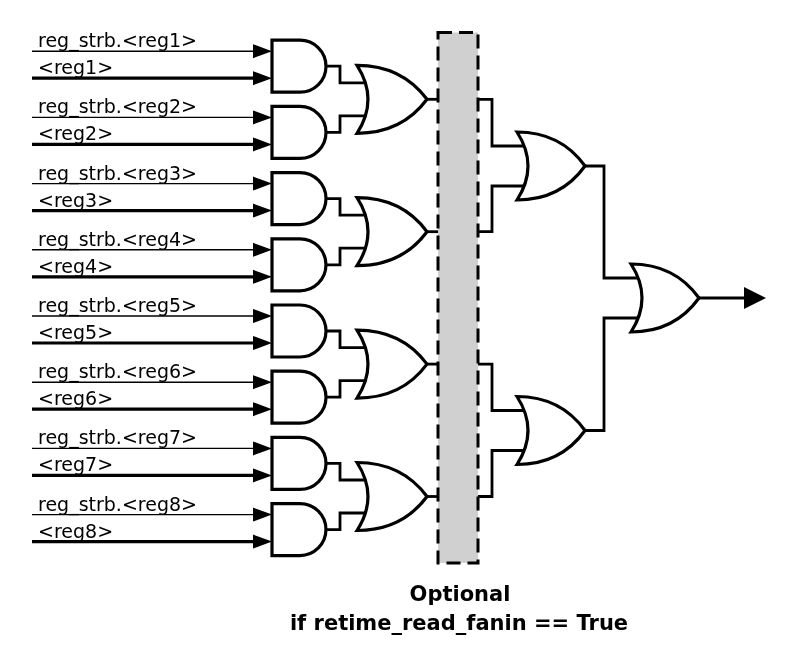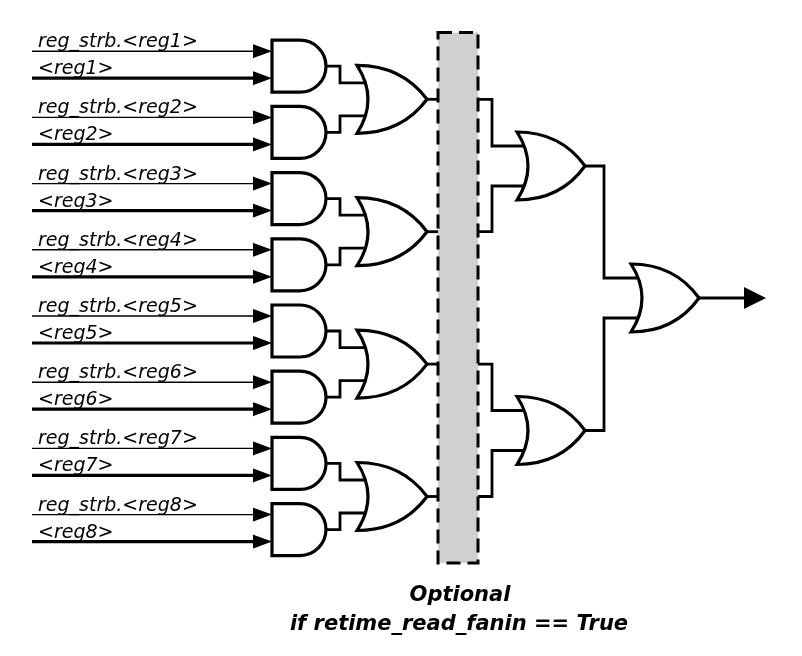--- a/index.html
+++ b/index.html
@@ -1,16 +1,16 @@
 <!DOCTYPE html>
 <html><head>
 <meta charset="utf-8">
 <style>
   html,body{margin:0;padding:0;background:#ffffff;}
-  .stage{width:802px;height:656px;position:relative;background:#ffffff;overflow:hidden;font-style:italic;}
+  .stage{width:802px;height:656px;position:relative;background:#ffffff;overflow:hidden;}
   svg{display:block;}
   svg text{font-family:"DejaVu Sans","Liberation Sans",sans-serif;}
   .inlabel{font-size:19px;}
   .cap{font-weight:bold;font-size:21px;text-anchor:middle;}
 </style>
 </head>
 <body>
 
 <div class="stage">
   <svg id="circuit" width="802" height="656" viewBox="0 0 802 656">

